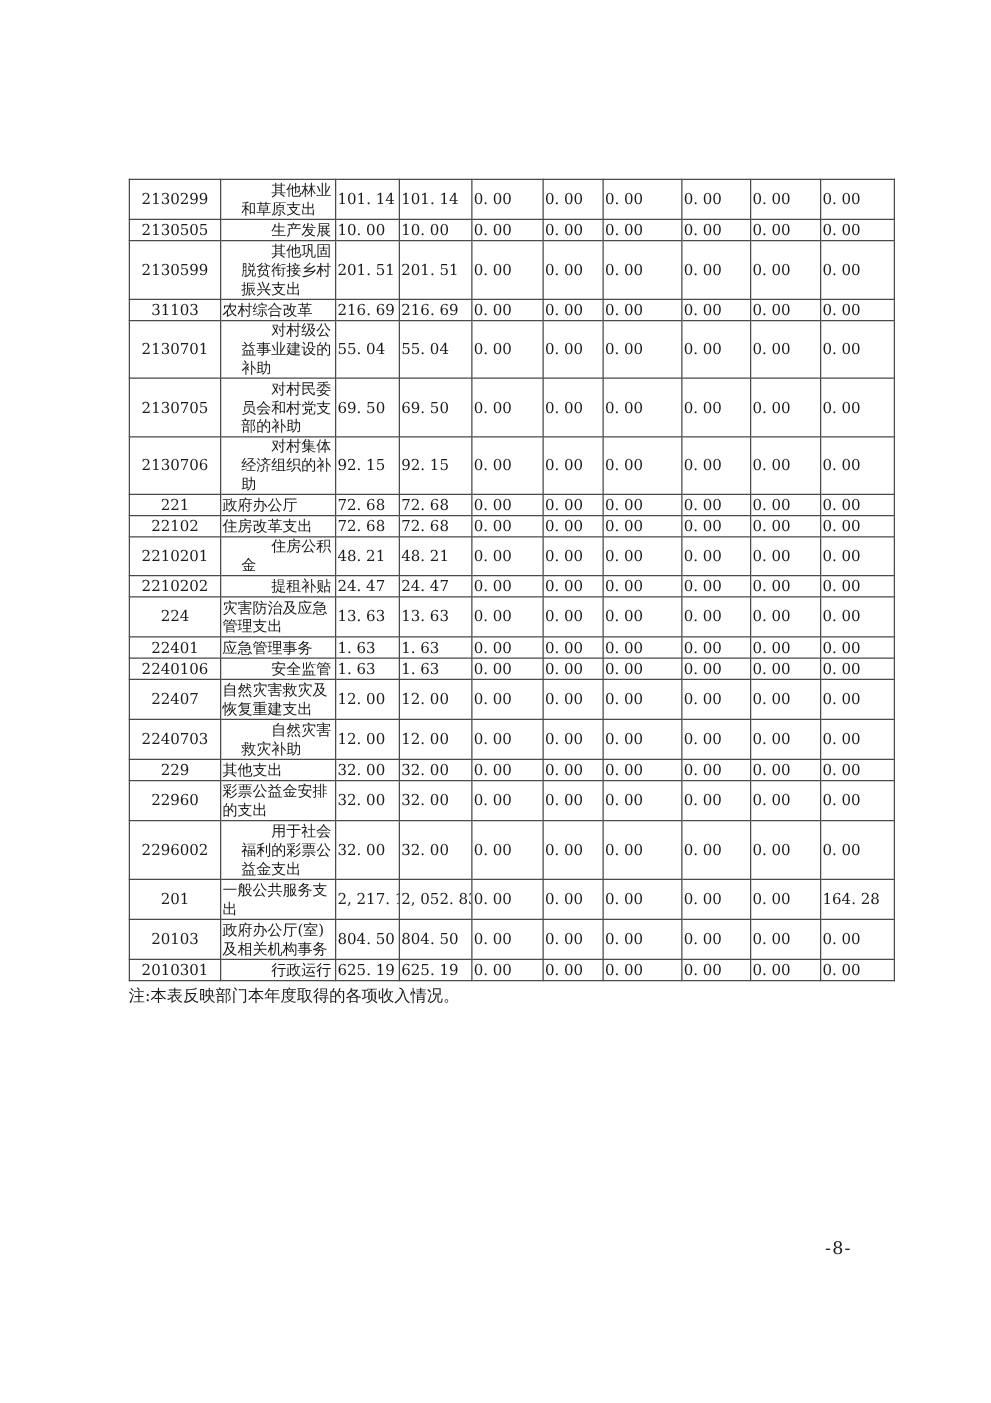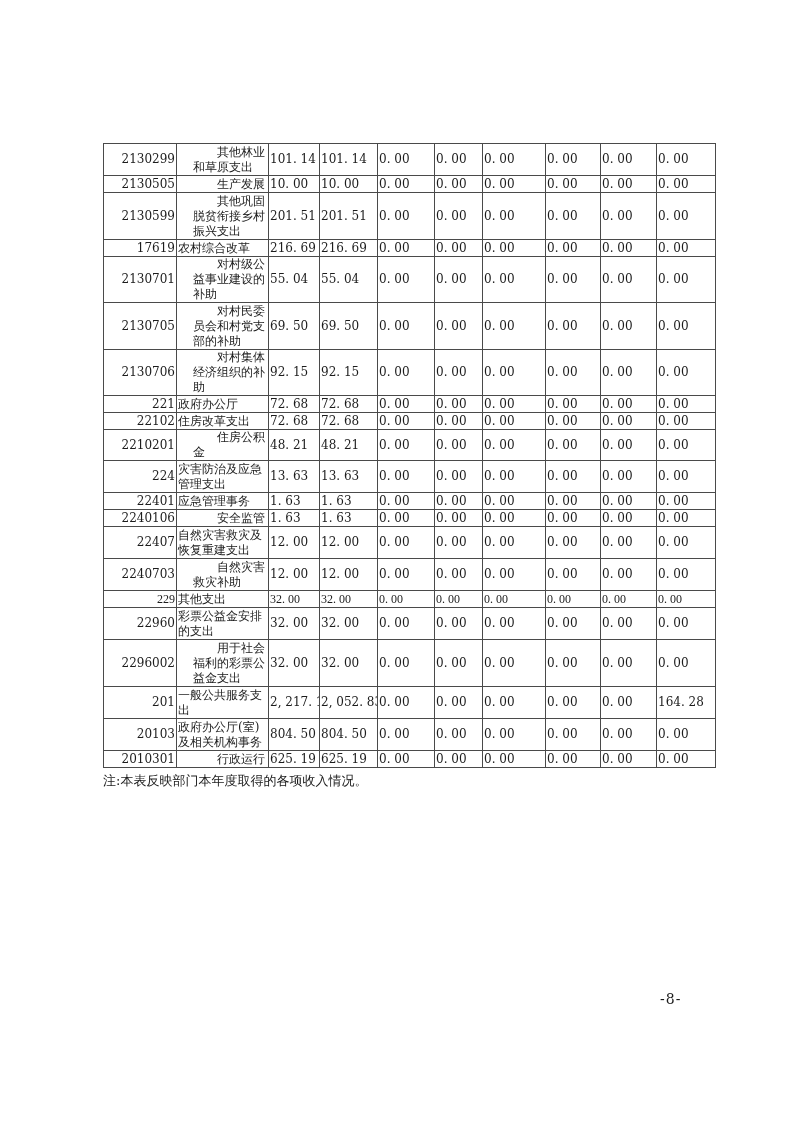--- a/index.html
+++ b/index.html
@@ -23,21 +23,21 @@
     width:612px;
     font-size:12px;
     line-height:15px;
   }
   table.budget td{
     border:1px solid #4a4a4a;
     padding:0 1px;
     vertical-align:middle;
     overflow:hidden;
   }
-  td.code{ text-align:right; }
+  td.code{ text-align:center; }
   td.name{ word-break:break-all; }
   td.name.ind{ text-indent:24px;padding-left:16px; }
   td.val{ text-align:left; white-space:nowrap; }
   .note{
     margin:4px 0 0 0;
     font-size:13px;
     line-height:17px;
   }
   .pagenum{
     position:absolute;
@@ -95,21 +95,21 @@
           <td class="val">201. 51</td>
           <td class="val">201. 51</td>
           <td class="val">0. 00</td>
           <td class="val">0. 00</td>
           <td class="val">0. 00</td>
           <td class="val">0. 00</td>
           <td class="val">0. 00</td>
           <td class="val">0. 00</td>
         </tr>
         <tr style="height: 17px;">
-          <td class="code">17619</td>
+          <td class="code">31103</td>
           <td class="name">农村综合改革</td>
           <td class="val">216. 69</td>
           <td class="val">216. 69</td>
           <td class="val">0. 00</td>
           <td class="val">0. 00</td>
           <td class="val">0. 00</td>
           <td class="val">0. 00</td>
           <td class="val">0. 00</td>
           <td class="val">0. 00</td>
         </tr>
@@ -178,20 +178,32 @@
           <td class="name ind">住房公积金</td>
           <td class="val">48. 21</td>
           <td class="val">48. 21</td>
           <td class="val">0. 00</td>
           <td class="val">0. 00</td>
           <td class="val">0. 00</td>
           <td class="val">0. 00</td>
           <td class="val">0. 00</td>
           <td class="val">0. 00</td>
         </tr>
+        <tr style="height: 17px;">
+          <td class="code">2210202</td>
+          <td class="name ind">提租补贴</td>
+          <td class="val">24. 47</td>
+          <td class="val">24. 47</td>
+          <td class="val">0. 00</td>
+          <td class="val">0. 00</td>
+          <td class="val">0. 00</td>
+          <td class="val">0. 00</td>
+          <td class="val">0. 00</td>
+          <td class="val">0. 00</td>
+        </tr>
         <tr style="height: 32px;">
           <td class="code">224</td>
           <td class="name">灾害防治及应急管理支出</td>
           <td class="val">13. 63</td>
           <td class="val">13. 63</td>
           <td class="val">0. 00</td>
           <td class="val">0. 00</td>
           <td class="val">0. 00</td>
           <td class="val">0. 00</td>
           <td class="val">0. 00</td>
@@ -238,21 +250,21 @@
           <td class="name ind">自然灾害救灾补助</td>
           <td class="val">12. 00</td>
           <td class="val">12. 00</td>
           <td class="val">0. 00</td>
           <td class="val">0. 00</td>
           <td class="val">0. 00</td>
           <td class="val">0. 00</td>
           <td class="val">0. 00</td>
           <td class="val">0. 00</td>
         </tr>
-        <tr style="height: 17px; font-family: Liberation Serif, serif;">
+        <tr style="height: 17px;">
           <td class="code">229</td>
           <td class="name">其他支出</td>
           <td class="val">32. 00</td>
           <td class="val">32. 00</td>
           <td class="val">0. 00</td>
           <td class="val">0. 00</td>
           <td class="val">0. 00</td>
           <td class="val">0. 00</td>
           <td class="val">0. 00</td>
           <td class="val">0. 00</td>

